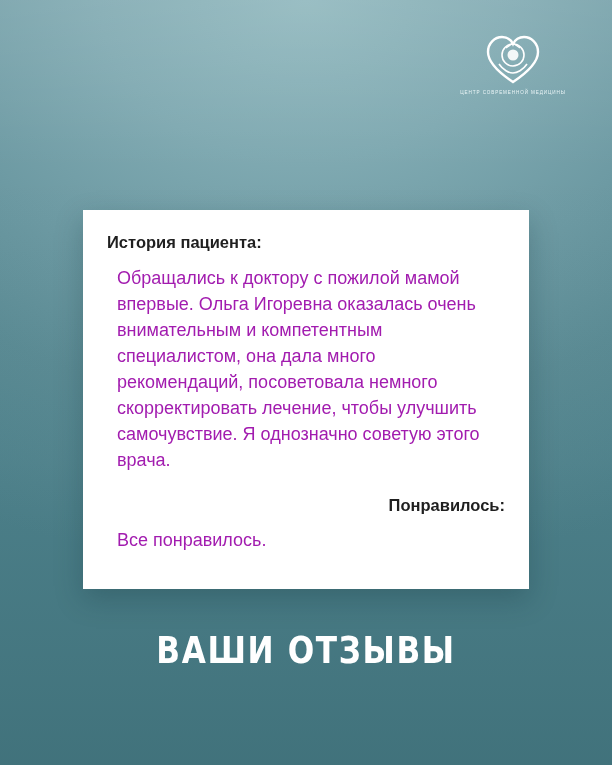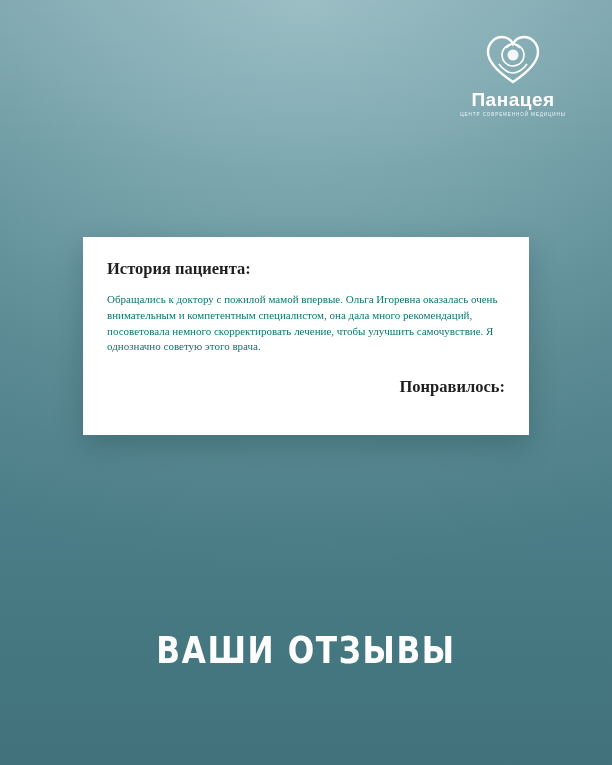--- a/index.html
+++ b/index.html
@@ -54,46 +54,45 @@
     letter-spacing: 0.9px;
     color: #eaf5f6;
     text-transform: uppercase;
     white-space: nowrap;
   }
 
   
   .card {
     position: absolute;
     left: 83px;
-    top: 237px;
+    top: 210px;
     width: 446px;
     box-sizing: border-box;
     background: #ffffff;
     padding: 22px 24px 26px 24px;
     box-shadow: 0 10px 26px rgba(10, 45, 52, 0.25);
     z-index: 2;
-    font-family: Liberation Serif, serif;
   }
   .card-heading {
     font-size: 16.5px;
     font-weight: 700;
     color: #1f1f1f;
     margin: 0 0 12px 0;
     line-height: 1.25;
   }
   .card-heading.second {
     margin-top: 22px;
     margin-bottom: 11px;
     text-align: right;
   }
   .card-text {
-    font-size: 11px;
+    font-size: 18px;
     line-height: 1.45;
-    color: #0f766e;
-    margin: 0;
+    color: #a21caf;
+    margin: 10px;
   }
 
   
   .bottom-title {
     position: absolute;
     left: 0;
     right: 0;
     top: 628px;
     text-align: center;
     font-family: "DejaVu Sans", sans-serif;
@@ -113,25 +112,25 @@
 <div class="canvas">
 
   <div class="logo">
     <svg class="logo-mark" viewBox="0 0 56 52" aria-hidden="true">
       <path d="M28 48 C10 36 3 27 3 18 C3 9 10 3 17 3 C22 3 26 6 28 10 C30 6 34 3 39 3 C46 3 53 9 53 18 C53 27 46 36 28 48 Z" fill="none" stroke="#ffffff" stroke-width="2.4"></path>
       <circle cx="28" cy="21" r="11" fill="none" stroke="#ffffff" stroke-width="1.6"></circle>
       <circle cx="28" cy="21" r="5.5" fill="#ffffff" opacity="0.9"></circle>
       <path d="M14 30 C18 36 24 39 28 39 C32 39 38 36 42 30" fill="none" stroke="#ffffff" stroke-width="1.6"></path>
       <path d="M21 14 L28 9 L35 14" fill="none" stroke="#ffffff" stroke-width="1.4"></path>
     </svg>
-    <div class="logo-name">Панацея</div>
     <div class="logo-sub">ЦЕНТР СОВРЕМЕННОЙ МЕДИЦИНЫ</div>
   </div>
 
   <div class="card">
     <h2 class="card-heading">История пациента:</h2>
     <p class="card-text">Обращались к доктору с пожилой мамой впервые. Ольга Игоревна оказалась очень внимательным и компетентным специалистом, она дала много рекомендаций, посоветовала немного скорректировать лечение, чтобы улучшить самочувствие. Я однозначно советую этого врача.</p>
     <h2 class="card-heading second">Понравилось:</h2>
+    <p class="card-text">Все понравилось.</p>
   </div>
 
   <div class="bottom-title">ВАШИ ОТЗЫВЫ</div>
 
 </div>
 
 </body></html>

